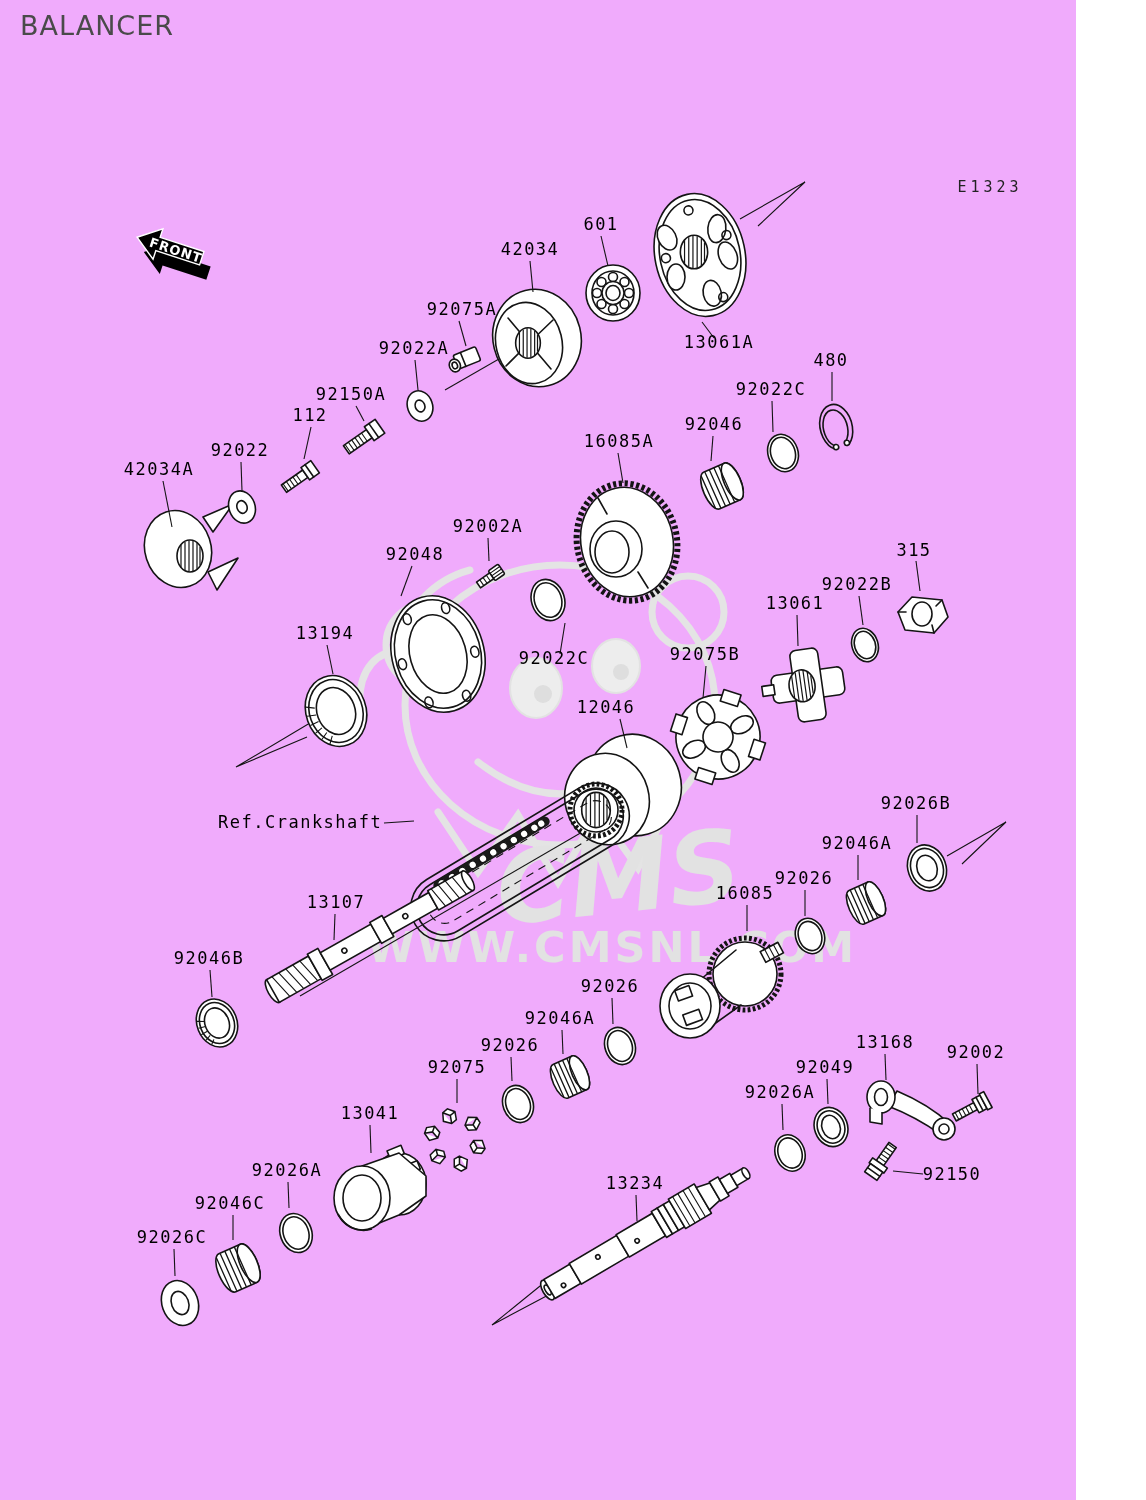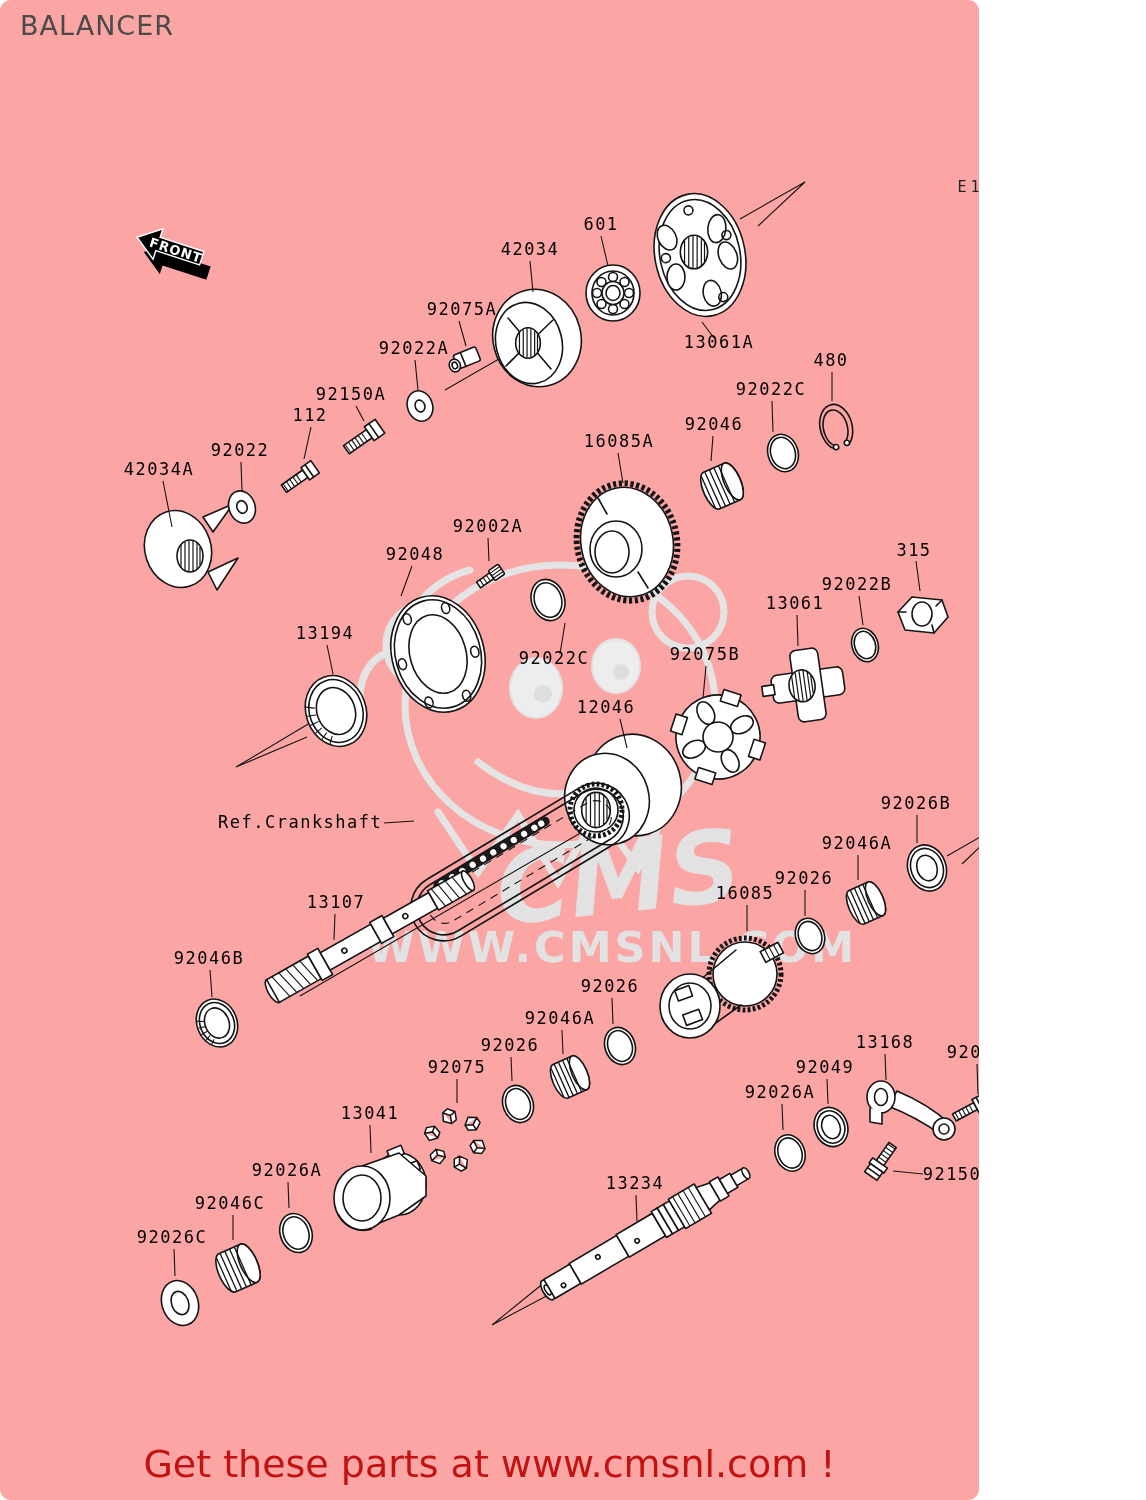--- a/index.html
+++ b/index.html
@@ -1,17 +1,17 @@
 <!DOCTYPE html>
 <html><head>
 <meta charset="utf-8">
 <style>
   html,body{margin:0;padding:0;background:#ffffff;}
-  #page{position:relative;width:979px;height:1500px;background:#fca5a5;overflow:hidden;
-        font-family:"DejaVu Sans",sans-serif;border-radius:11px;}
+  #page{position:relative;width:1076px;height:1500px;background:#f0abfc;overflow:hidden;
+        font-family:"DejaVu Sans",sans-serif;}
   #page-title{position:absolute;left:20px;top:10px;font-size:27px;color:#4a4a4a;
         letter-spacing:1px;font-family:"DejaVu Sans",sans-serif;}
   #diagram-svg{position:absolute;left:0;top:0;}
   #footer-ad{position:absolute;left:0;top:1442px;width:100%;text-align:center;
         font-size:38px;color:#c21212;font-family:"DejaVu Sans",sans-serif;cursor:pointer;}
   
   .ln{stroke:#141414;stroke-width:1.6;fill:none;stroke-linejoin:round;stroke-linecap:round;}
   .pt{stroke:#141414;stroke-width:1.6;fill:#ffffff;stroke-linejoin:round;}
   .ptn{stroke:#141414;stroke-width:1.6;fill:none;stroke-linejoin:round;}
   .thin{stroke:#141414;stroke-width:1.1;fill:none;}
@@ -521,14 +521,13 @@
       <text class="lbl" x="172" y="1243" text-anchor="middle">92026C</text>
       <text class="lbl" x="635" y="1189" text-anchor="middle">13234</text>
       <text class="lbl" x="780" y="1098" text-anchor="middle">92026A</text>
       <text class="lbl" x="825" y="1073" text-anchor="middle">92049</text>
       <text class="lbl" x="885" y="1048" text-anchor="middle">13168</text>
       <text class="lbl" x="976" y="1058" text-anchor="middle">92002</text>
       <text class="lbl" x="952" y="1180" text-anchor="middle">92150</text>
     </g>
   </svg>
 
-  <div id="footer-ad">Get these parts at www.cmsnl.com !</div>
 </div>
 
 </body></html>

